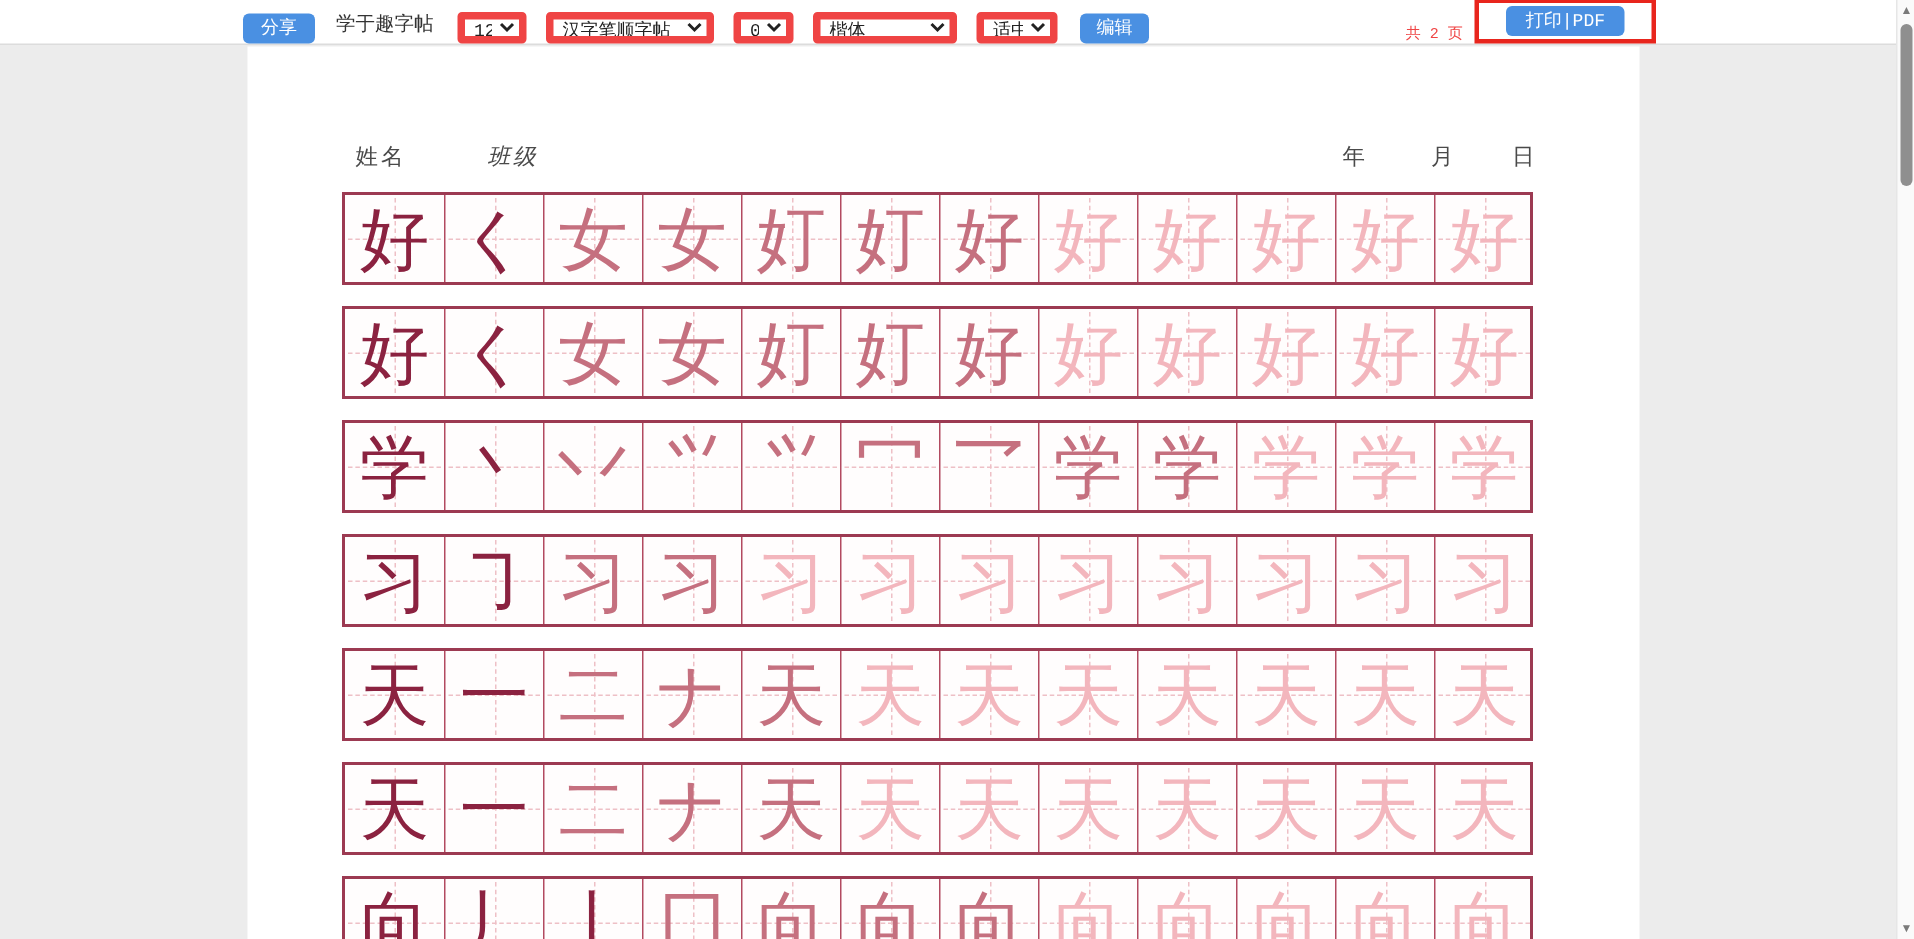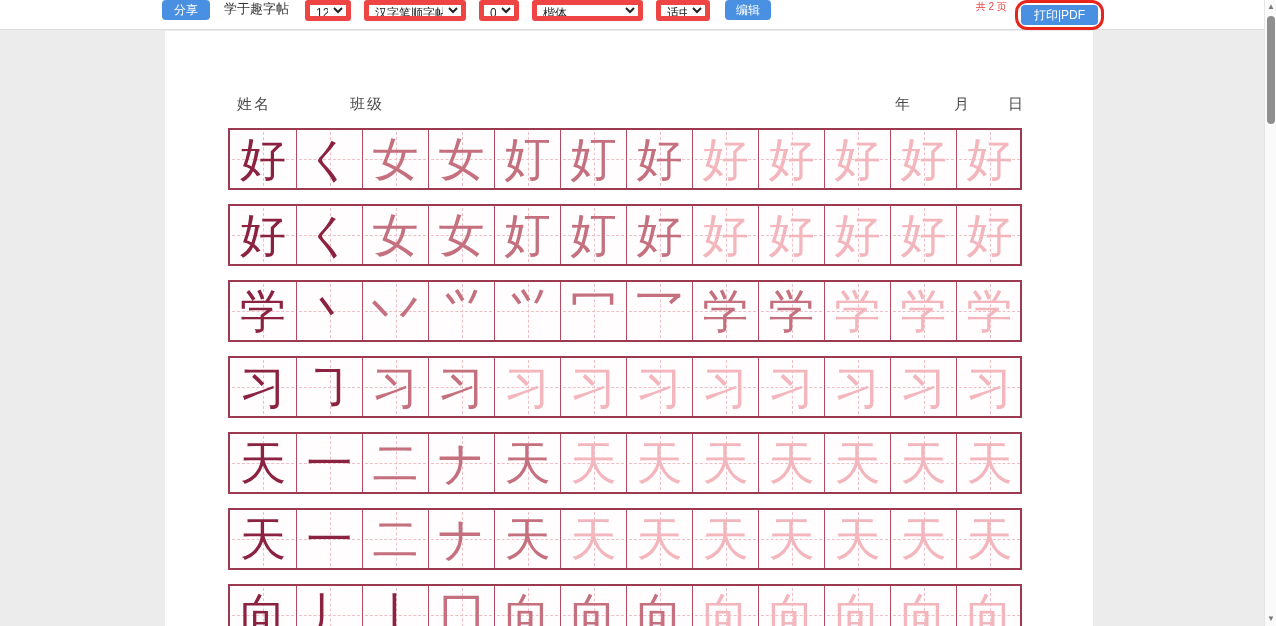--- a/index.html
+++ b/index.html
@@ -7,60 +7,61 @@
   body {
     font-family:"Liberation Sans","DejaVu Sans",sans-serif;
     background:#ececec;
     position:relative;
   }
 
   
   .toolbar {
     position:absolute; left:0; top:0; width:1264px; height:30px;
     background:#ffffff; border-bottom:1px solid #dcdcdc;
-    display:flex; align-items:flex-start;
+    display:flex; align-items:flex-end;
     padding-left:162px; padding-right:160px;
     z-index:5;
+    font-family:Liberation Mono, monospace;
   }
   .btn {
     background:var(--accent,#4a90e2); color:#fff; border:none; border-radius:4px;
     font-size:12px; padding:4px 12px; line-height:1; cursor:pointer;
     font-family:inherit;
   }
   .brand { font-size:13px; color:#333; margin:0 16px 4px 14px; white-space:nowrap; }
   .toolbar select {
     height:21px; border:5px solid #ef4444; border-radius:3px; background:#fff;
     font-size:12px; color:#222; margin-right:13px; font-family:inherit;
     padding:0 2px;
   }
   .sel-size   { width:46px; }
-  .sel-type   { width:102px; }
+  .sel-type   { width:112px; }
   .sel-zero   { width:40px; }
-  .sel-font   { width:111px; }
+  .sel-font   { width:96px; }
   .sel-space  { width:54px; }
   .edit-btn { margin-left:2px; padding:4px 11px; }
   .spacer { flex:1; }
   .page-count { font-size:10px; color:#ef4444; margin-right:8px; white-space:nowrap; }
   .highlight-box {
-    border:3px solid var(--highlight,#e8251d); border-radius:12px;
-    padding:2px 3px; display:flex; align-items:center;
+    border:3px solid var(--highlight,#e8251d); border-radius:0;
+    padding:2px 18px; display:flex; align-items:center;
   }
   .print-btn { padding:4px 13px; border-radius:4px; }
 
   
   .sheet {
     position:absolute; left:165px; top:31px; width:928px; height:900px;
     background:#ffffff;
   }
   .sheet-header { position:relative; height:81px; }
   .sheet-header span {
     position:absolute; top:64px; font-size:15px; color:#4a4a4a; letter-spacing:2px;
   }
   .lbl-name  { left:72px; }
-  .lbl-class { left:185px; }
+  .lbl-class { left:160px;font-style:italic; }
   .lbl-year  { left:730px; }
   .lbl-month { left:789px; }
   .lbl-day   { left:843px; }
 
   .practice-grid { position:absolute; left:63px; top:97px; width:794px; }
   .char-row {
     display:flex; border:2px solid var(--outer,#9c3a52);
     height:62px; margin-bottom:14px; background:#fffdfd;
   }
   .cell {

